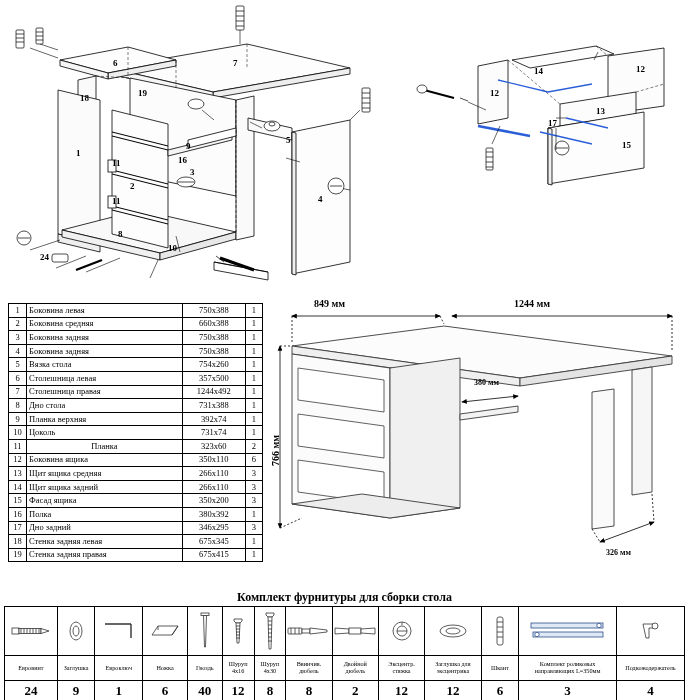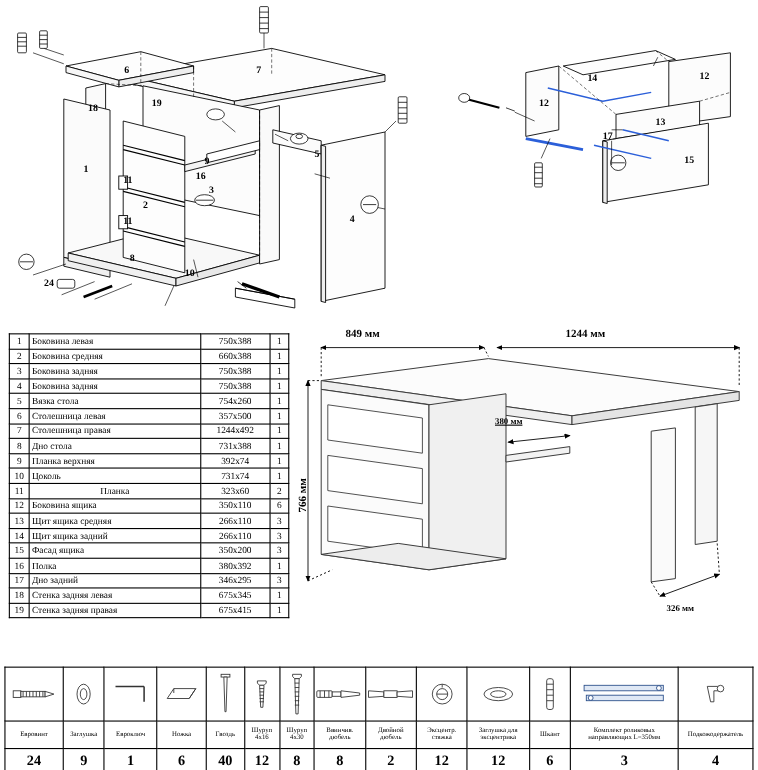--- a/index.html
+++ b/index.html
@@ -421,24 +421,25 @@
 
         <line x1="338" y1="246" x2="392" y2="226" marker-start="url(#ahs)" marker-end="url(#ah)"></line>
         <line x1="330" y1="233" x2="338" y2="246" stroke-dasharray="2,2"></line>
         <line x1="390" y1="198" x2="392" y2="226" stroke-dasharray="2,2"></line>
       </g>
     </svg>
 
     <span class="dim-text" style="left:52px;top:2px;">849 мм</span>
     <span class="dim-text" style="left:252px;top:2px;">1244 мм</span>
     <span class="dim-text rot" style="left:8px;top:170px;">766 мм</span>
-    <span class="dim-text small" style="left:188px;top:82px;text-decoration:underline;">380 мм</span>
+    <span class="dim-text small" style="left:212px;top:82px;">380 мм</span>
     <span class="dim-text small" style="left:344px;top:252px;">326 мм</span>
   </div>
 
+  <div id="kit-title">Комплект фурнитуры для сборки стола</div>
 
   <table id="kit-table">
     <colgroup>
       <col style="width:7.3%">
         <col style="width:5.2%">
         <col style="width:6.6%">
         <col style="width:6.2%">
       <col style="width:4.8%">
         <col style="width:4.4%">
         <col style="width:4.4%">

